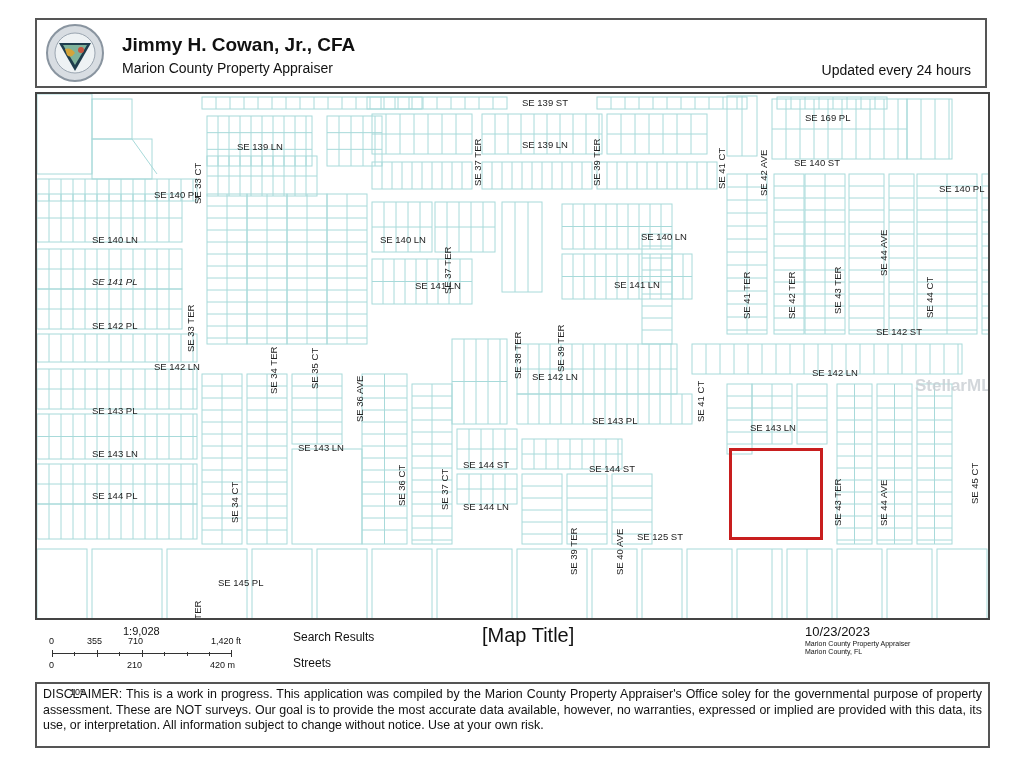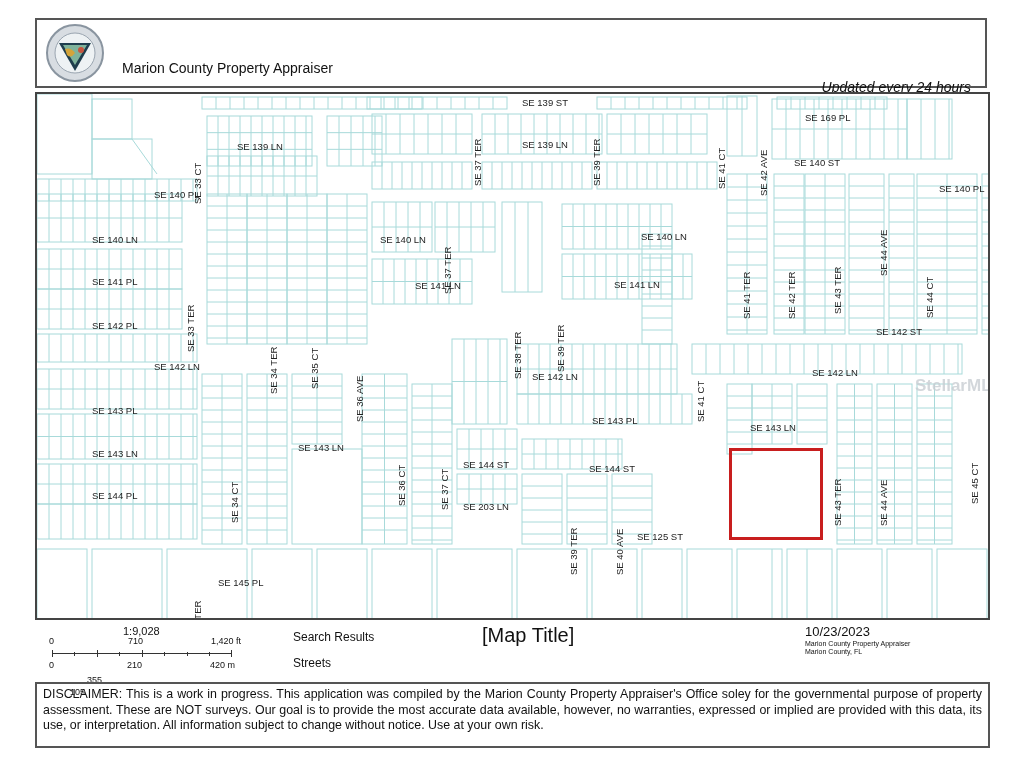--- a/index.html
+++ b/index.html
@@ -1,21 +1,21 @@
 <!DOCTYPE html>
 <html><head>
 <meta charset="utf-8">
 <style>
   html, body { margin:0; padding:0; background:#fff; }
   body { width:1024px; height:768px; position:relative; overflow:hidden; font-family:"Liberation Sans", sans-serif; color:#111; }
   .header { position:absolute; left:35px; top:18px; width:952px; height:70px; border:2px solid #555; box-sizing:border-box; background:#fff; }
   .logo { position:absolute; left:8px; top:3px; width:60px; height:60px; }
   .title { position:absolute; left:85px; top:14px; font-size:19px; font-weight:bold; }
   .subtitle { position:absolute; left:85px; top:40px; font-size:14px; }
-  .updated { position:absolute; right:14px; top:59px; font-size:14px;font-style:italic; }
+  .updated { position:absolute; right:14px; top:42px; font-size:14px; }
   .map { position:absolute; left:35px; top:92px; width:955px; height:528px; border:2px solid #444; box-sizing:border-box; background:#fff; overflow:hidden; }
   .map svg { position:absolute; left:0; top:0; }
   .street { position:absolute; font-size:9.5px; color:#222; white-space:nowrap; line-height:1; }
   .street.v { transform-origin:left top; transform:rotate(-90deg); }
   .parcel { position:absolute; border:3px solid #c81e1e; box-sizing:border-box; }
   .watermark { position:absolute; font-size:17px; color:rgba(200,205,210,0.8); font-weight:bold; letter-spacing:0px; }
   .legend { position:absolute; left:35px; top:622px; width:955px; height:58px; }
   .scale-ratio { position:absolute; left:88px; top:3px; font-size:11px; }
   .scale-lbl { position:absolute; font-size:9px; }
   .scale-bar { position:absolute; left:17px; top:31px; width:180px; height:1px; background:#333; }
@@ -33,20 +33,21 @@
   <div class="logo">
     <svg width="60" height="60" viewBox="0 0 60 60">
       <circle cx="30" cy="30" r="28" fill="#d8dde2" stroke="#8a95a0" stroke-width="2"></circle>
       <circle cx="30" cy="30" r="20" fill="#eef2f4" stroke="#9aa5b0" stroke-width="1"></circle>
       <path d="M14 20 L46 20 L30 48 Z" fill="#1f3d4d"></path>
       <path d="M18 22 L42 22 L30 42 Z" fill="#7fb39b"></path>
       <path d="M20 26 Q26 24 30 30 Q26 36 22 32 Z" fill="#d4a43a"></path>
       <circle cx="36" cy="27" r="3" fill="#c7553e"></circle>
     </svg>
   </div>
+  <div class="title">Jimmy H. Cowan, Jr., CFA</div>
   <div class="subtitle">Marion County Property Appraiser</div>
   <div class="updated">Updated every 24 hours</div>
 </div>
 
 <div class="map" id="map">
   <svg width="955" height="528" id="mapsvg">
       <rect x="165" y="3" width="220" height="12" fill="none" stroke="#a8dada" stroke-width="1"></rect>
       <line x1="179" y1="3" x2="179" y2="15" stroke="#a8dada" stroke-width="1"></line>
       <line x1="193" y1="3" x2="193" y2="15" stroke="#a8dada" stroke-width="1"></line>
       <line x1="207" y1="3" x2="207" y2="15" stroke="#a8dada" stroke-width="1"></line>
@@ -804,21 +805,21 @@
       <div class="street" style="left: 902px; top: 90px;">SE 140 PL</div>
       <div class="street" style="left: 55px; top: 141px;">SE 140 LN</div>
       <div class="street v" style="left: 406px; top: 200px;">SE 37 TER</div>
       <div class="street" style="left: 343px; top: 141px;">SE 140 LN</div>
       <div class="street" style="left: 604px; top: 138px;">SE 140 LN</div>
       <div class="street v" style="left: 705px; top: 225px;">SE 41 TER</div>
       <div class="street v" style="left: 750px; top: 225px;">SE 42 TER</div>
       <div class="street v" style="left: 796px; top: 220px;">SE 43 TER</div>
       <div class="street v" style="left: 842px; top: 182px;">SE 44 AVE</div>
       <div class="street v" style="left: 888px; top: 224px;">SE 44 CT</div>
-      <div class="street" style="left: 55px; top: 183px;">SE 141 PL</div>
+      <div class="street" style="left: 55px; top: 183px; font-style: italic;">SE 141 PL</div>
       <div class="street v" style="left: 149px; top: 258px;">SE 33 TER</div>
       <div class="street" style="left: 378px; top: 187px;">SE 141 LN</div>
       <div class="street" style="left: 577px; top: 186px;">SE 141 LN</div>
       <div class="street v" style="left: 476px; top: 285px;">SE 38 TER</div>
       <div class="street v" style="left: 519px; top: 278px;">SE 39 TER</div>
       <div class="street" style="left: 55px; top: 227px;">SE 142 PL</div>
       <div class="street v" style="left: 232px; top: 300px;">SE 34 TER</div>
       <div class="street v" style="left: 273px; top: 295px;">SE 35 CT</div>
       <div class="street v" style="left: 318px; top: 328px;">SE 36 AVE</div>
       <div class="street" style="left: 795px; top: 233px; margin-left: 44px;">SE 142 ST</div>
@@ -833,35 +834,35 @@
       <div class="street v" style="left: 193px; top: 429px;">SE 34 CT</div>
       <div class="street" style="left: 261px; top: 349px;">SE 143 LN</div>
       <div class="street v" style="left: 360px; top: 412px;">SE 36 CT</div>
       <div class="street v" style="left: 403px; top: 416px;">SE 37 CT</div>
       <div class="street" style="left: 426px; top: 366px;">SE 144 ST</div>
       <div class="street" style="left: 552px; top: 370px;">SE 144 ST</div>
       <div class="street v" style="left: 796px; top: 432px;">SE 43 TER</div>
       <div class="street v" style="left: 842px; top: 432px;">SE 44 AVE</div>
       <div class="street v" style="left: 933px; top: 410px;">SE 45 CT</div>
       <div class="street" style="left: 55px; top: 397px;">SE 144 PL</div>
-      <div class="street" style="left: 426px; top: 408px;">SE 203 LN</div>
+      <div class="street" style="left: 426px; top: 408px;">SE 144 LN</div>
       <div class="street v" style="left: 532px; top: 481px;">SE 39 TER</div>
       <div class="street v" style="left: 578px; top: 481px;">SE 40 AVE</div>
       <div class="street" style="left: 600px; top: 438px;">SE 125 ST</div>
       <div class="street v" style="left: 156px; top: 554px;">SE 33 TER</div>
       <div class="street" style="left: 181px; top: 484px;">SE 145 PL</div>
     </div>
   <div class="parcel" style="left:692px;top:354px;width:94px;height:92px;"></div>
   <div class="watermark" style="left:878px;top:282px;">StellarMLS</div>
 </div>
 
 <div class="legend">
   <div class="scale-ratio">1:9,028</div>
   <div class="scale-lbl" style="left:14px;top:14px;">0</div>
-  <div class="scale-lbl" style="left:52px;top:14px;margin-top:39px;">355</div>
+  <div class="scale-lbl" style="left:52px;top:14px;">355</div>
   <div class="scale-lbl" style="left:93px;top:14px;">710</div>
   <div class="scale-lbl" style="left:176px;top:14px;">1,420 ft</div>
   <div class="scale-bar">
     <div class="tick" style="left:0"></div>
       <div class="tick" style="left:22px;height:4px;top:-1px"></div>
     <div class="tick" style="left:45px"></div>
       <div class="tick" style="left:67px;height:4px;top:-1px"></div>
     <div class="tick" style="left:90px"></div>
       <div class="tick" style="left:112px;height:4px;top:-1px"></div>
     <div class="tick" style="left:135px;height:4px;top:-1px"></div>

